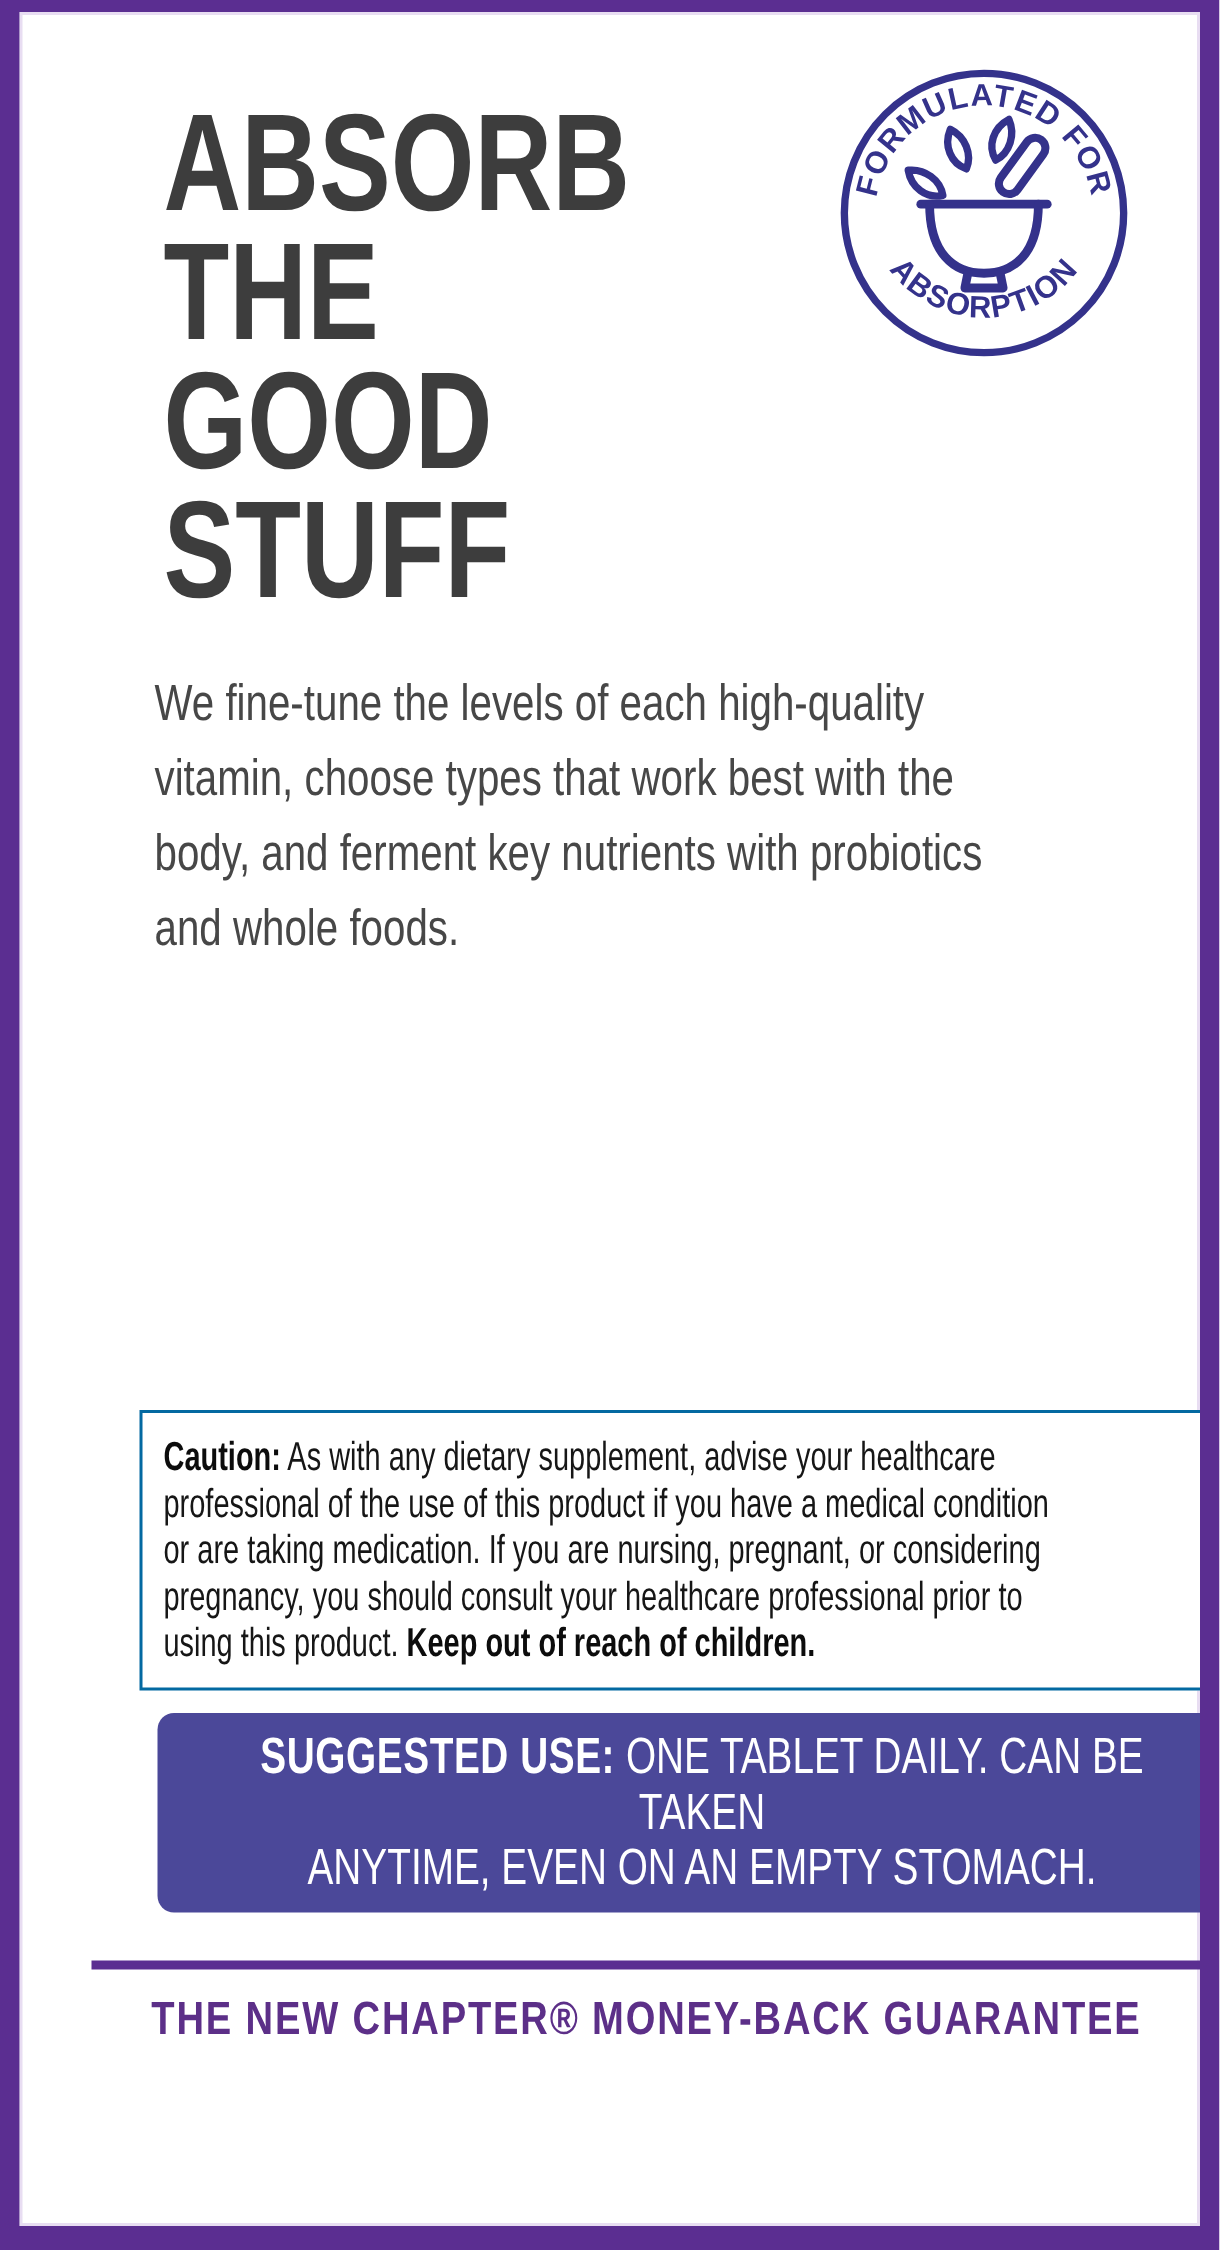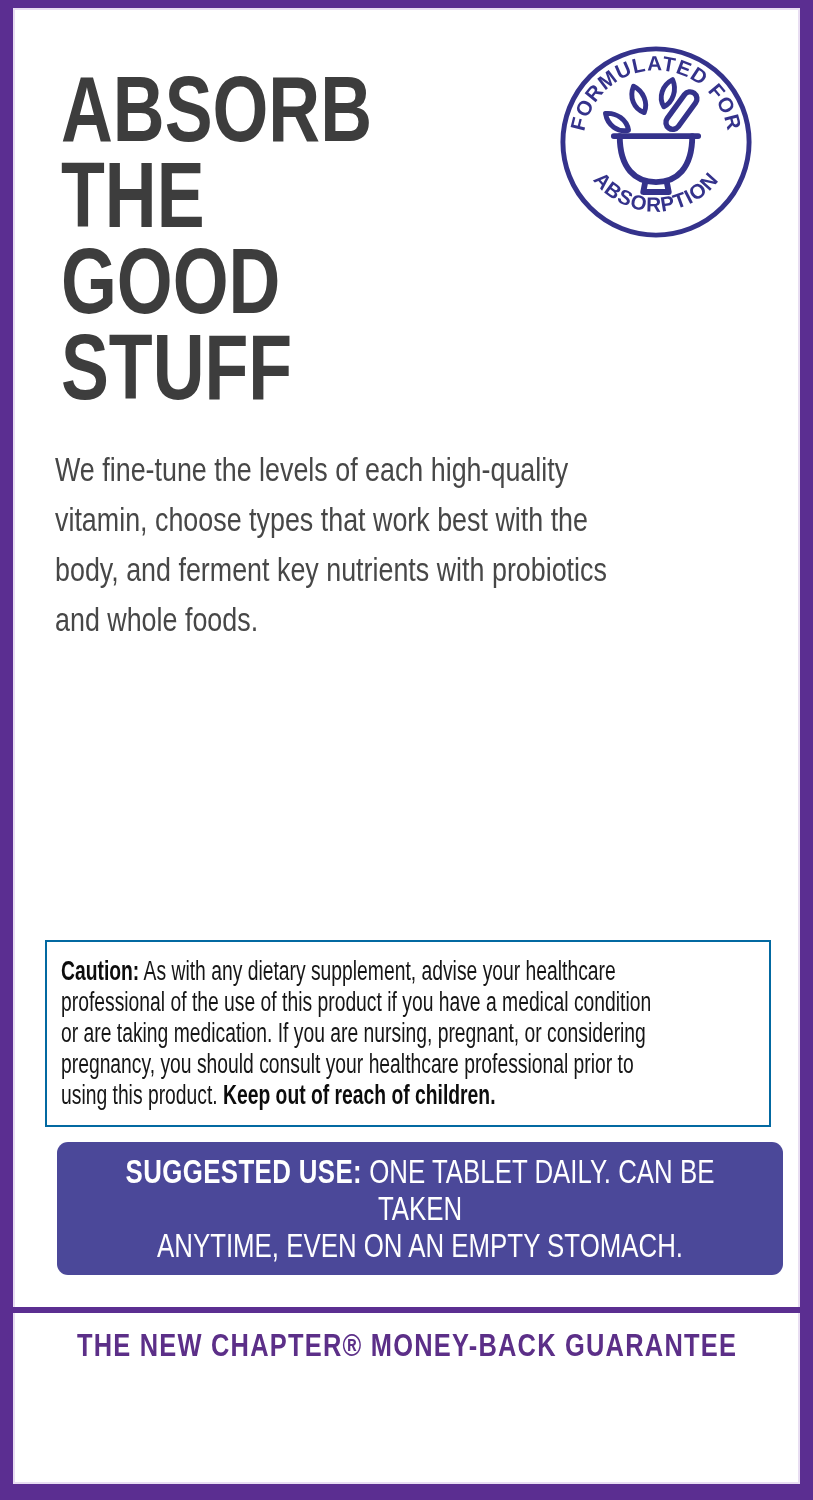--- a/index.html
+++ b/index.html
@@ -8,20 +8,21 @@
 
   .page {
     position: relative;
     width: 813px; height: 1500px;
     background: #ffffff;
     border-style: solid;
     border-color: #5b2e91;
     border-width: 8px 13px 16px 13px;
     box-shadow: inset 0 0 0 2px #e8ddf2;
     overflow: hidden;
+    padding-left: 48px;
   }
 
   
   .top-row { display: flex; margin-top: 36px; }
   .headline {
     margin-left: 48px;
     padding-top: 22px;
     flex: 1;
     font-weight: bold;
     font-size: 92px;

